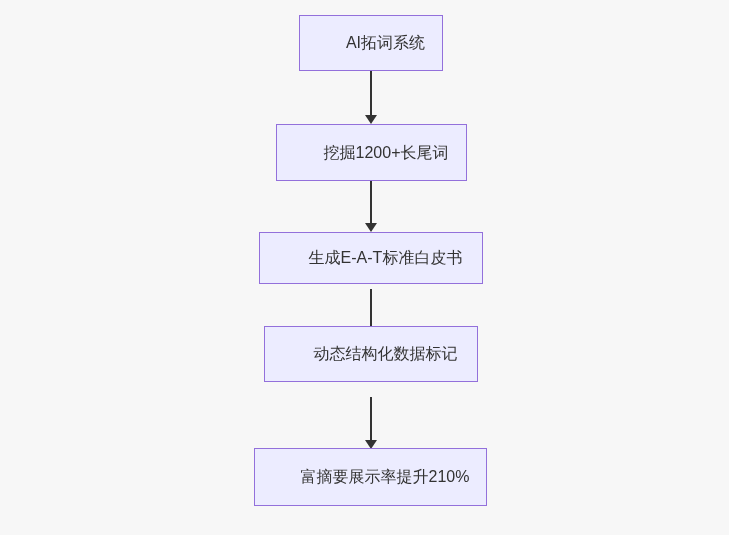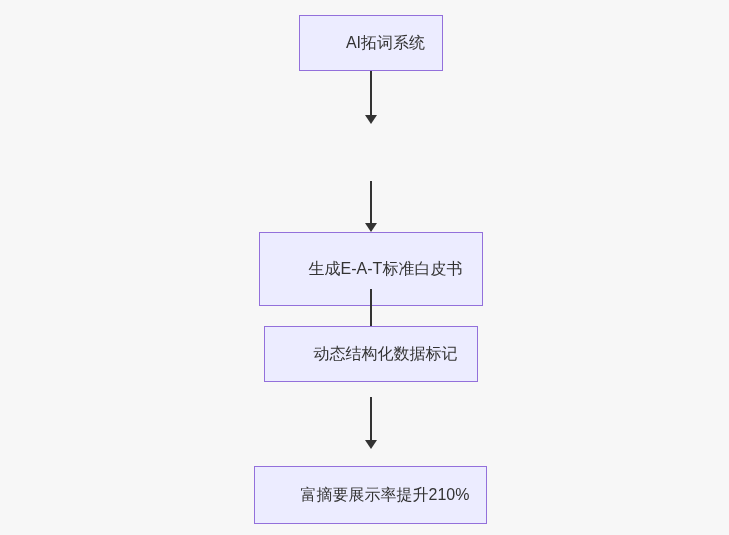--- a/index.html
+++ b/index.html
@@ -62,41 +62,44 @@
 
   <div class="node" style="left:299px; top:15px; width:144px; height:56px;">
     <span class="node-label">AI拓词系统</span>
   </div>
 
   <div class="edge" style="left:365px; top:71px; height:53px;">
     <div class="edge-line"></div>
     <div class="edge-head"></div>
   </div>
 
+  <div class="node" style="left:276px; top:124px; width:191px; height:57px;">
+    <span class="node-label">挖掘1200+长尾词</span>
+  </div>
 
   <div class="edge" style="left:365px; top:181px; height:51px;">
     <div class="edge-line"></div>
     <div class="edge-head"></div>
   </div>
 
-  <div class="node" style="left:259px; top:232px; width:224px; height:74px;">
+  <div class="node" style="left:259px; top:232px; width:224px; height:52px;">
     <span class="node-label">生成E-A-T标准白皮书</span>
   </div>
 
   <div class="edge" style="left:365px; top:289px; height:52px;">
     <div class="edge-line"></div>
     <div class="edge-head"></div>
   </div>
 
   <div class="node" style="left:264px; top:326px; width:214px; height:56px;">
     <span class="node-label">动态结构化数据标记</span>
   </div>
 
   <div class="edge" style="left:365px; top:397px; height:52px;">
     <div class="edge-line"></div>
     <div class="edge-head"></div>
   </div>
 
-  <div class="node" style="left:254px; top:466px; width:233px; height:58px;">
+  <div class="node" style="left:254px; top:448px; width:233px; height:58px;">
     <span class="node-label">富摘要展示率提升210%</span>
   </div>
 
 </div>
 
 </body></html>

